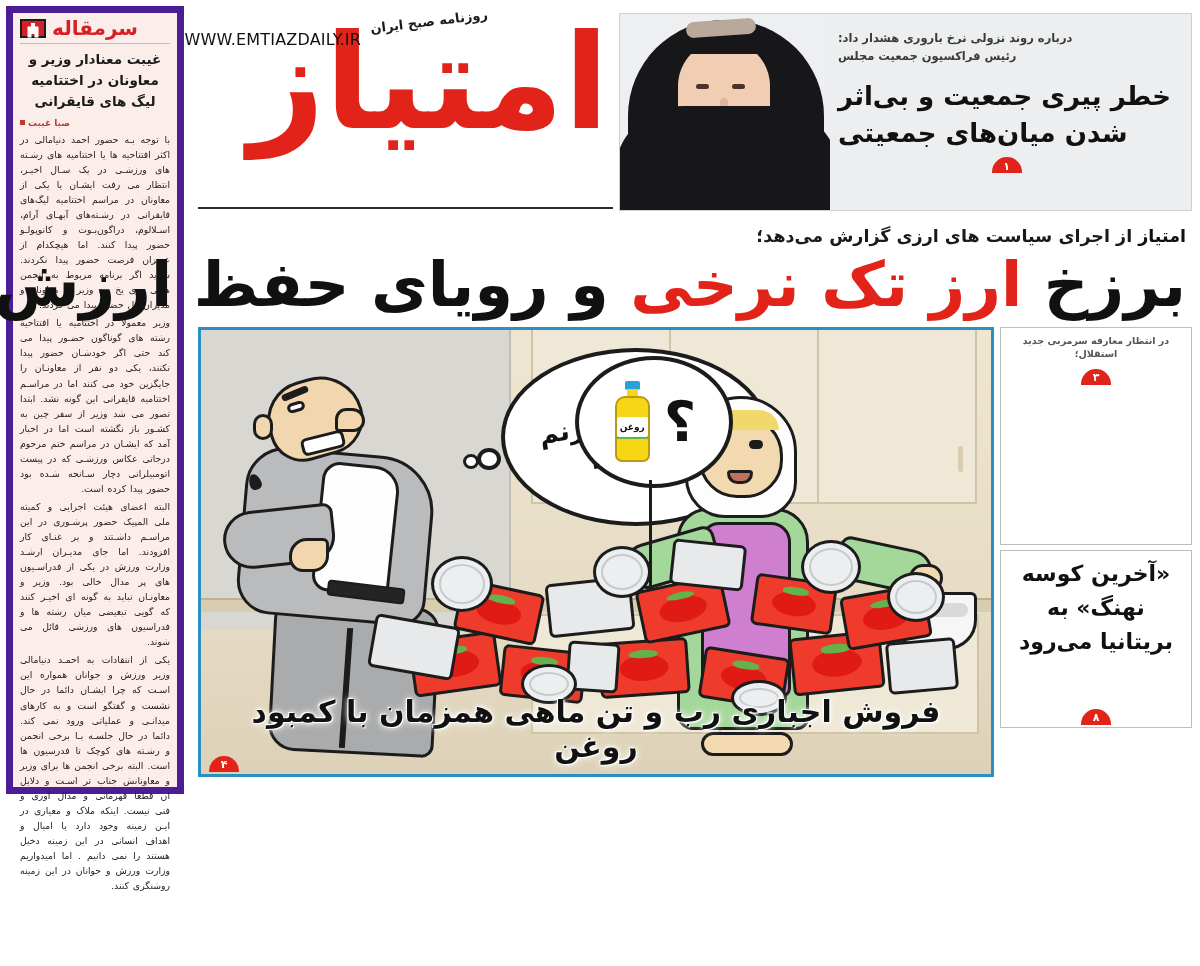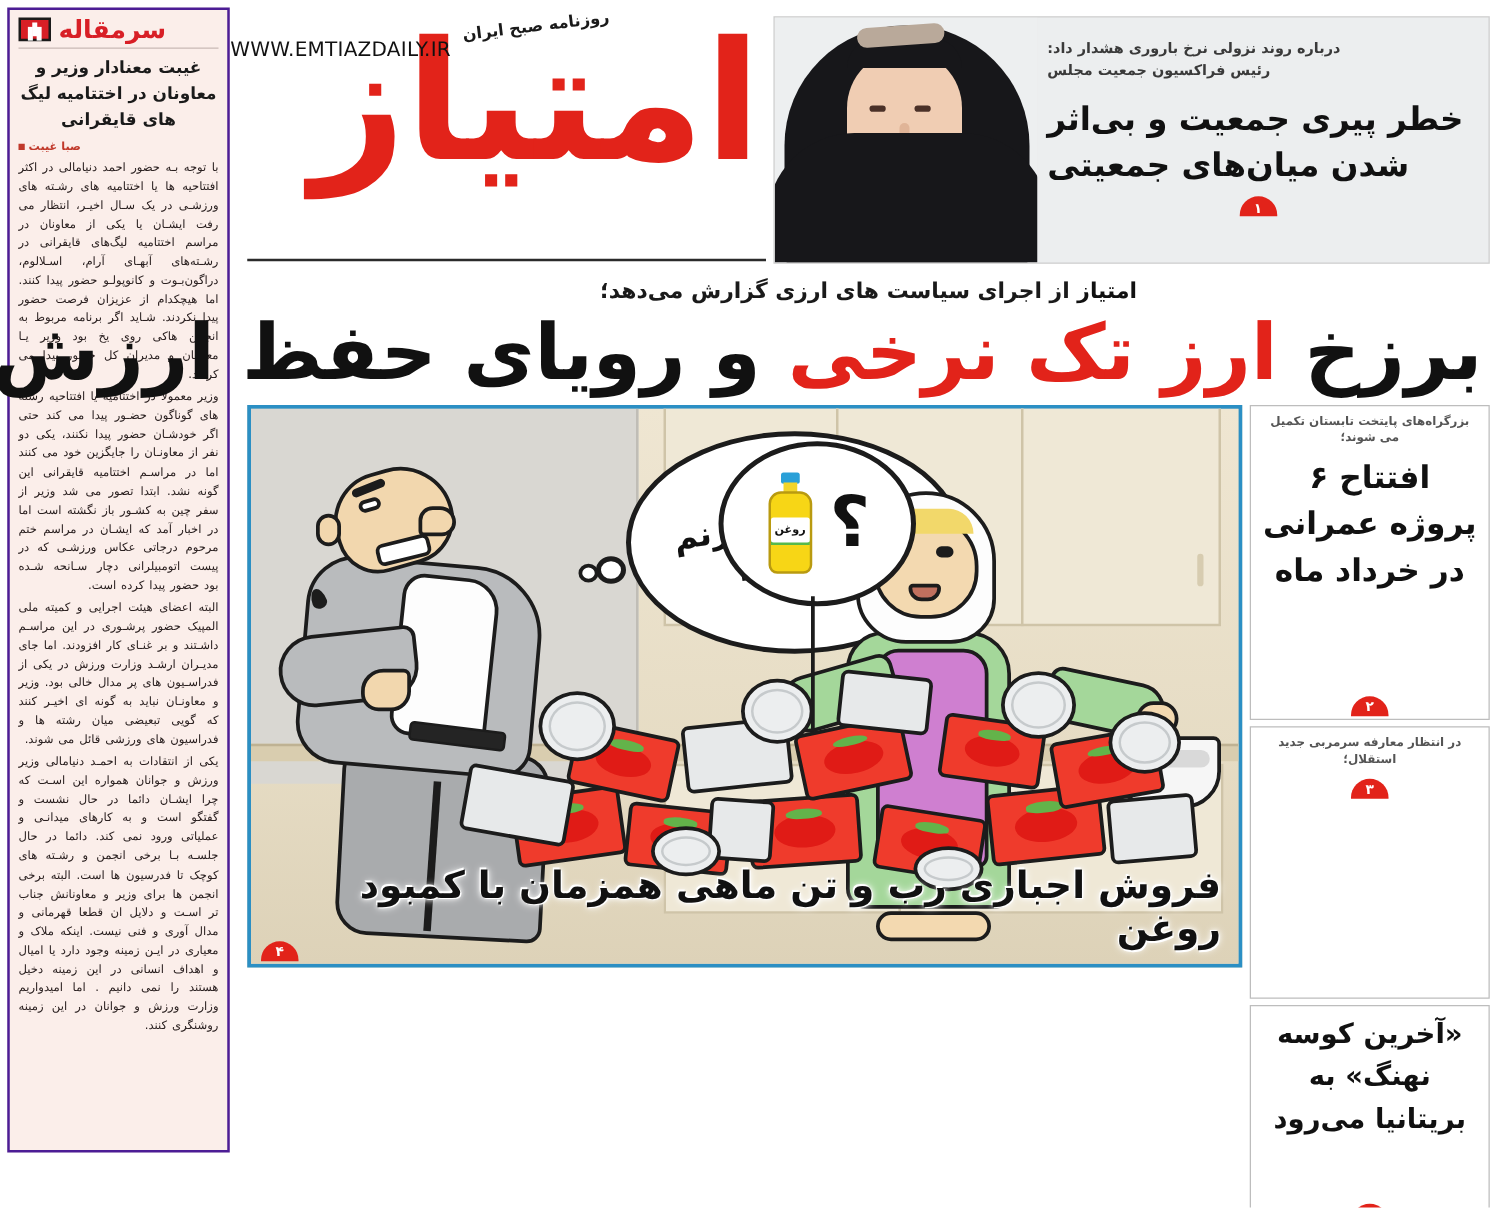--- a/index.html
+++ b/index.html
@@ -25,23 +25,23 @@
 
   
   .editorial-rail {
     width: 190px;
     height: 966px;
     padding: 6px 6px 4px 6px;
     background: #fff;
     flex: 0 0 190px;
   }
   .editorial-box {
-    border: 2px solid #4c1d95;
+    border: 7px solid #4c1d95;
     background: #fbeeea;
-    height: 916px;
+    height: 788px;
     padding: 5px 7px 16px 7px;
     display: flex;
     flex-direction: column;
   }
   .edit-head {
     display: flex;
     flex-direction: row-reverse;
     align-items: center;
     justify-content: flex-start;
     gap: 6px;
@@ -262,21 +262,21 @@
     border-radius: 15px 15px 0 0;
     color:#fff; font-size: 11px; font-weight:700;
     display:flex; align-items:flex-end; justify-content:center;
     line-height: 1.25;
   }
   .badge-wrap { display:flex; justify-content:center; }
 
   
   .headline-block {
     padding: 10px 10px 2px 10px;
-    text-align: center;
+    text-align: right;
   }
   .headline-kicker {
     font-size: 17.5px;
     font-weight: 700;
     color: #1a1a1a;
     margin-bottom: 6px;
     letter-spacing: -0.3px;
   }
   .headline-kicker .brandmark { color:#111; font-weight:700; }
   .headline-main {
@@ -306,20 +306,21 @@
     position: relative;
     overflow: hidden;
   }
   .cartoon-caption {
     position: absolute;
     left: 0; right: 0; bottom: 0;
     padding: 6px 14px 10px 14px;
     font-size: 30px;
     font-weight: 700;
     color: #111;
+    text-align: center;
     letter-spacing: -1px;
     text-shadow: 0 0 4px #fff, 0 0 8px #fff, 1px 1px 0 #fff, -1px -1px 0 #fff;
   }
   .cartoon-badge {
     position: absolute; left: 8px; bottom: 2px;
   }
 
   
   .scene { position:absolute; inset:0; }
   .scene-bg {
@@ -695,27 +696,20 @@
 
           <div class="cartoon-caption">فروش اجباری رب و تن ماهی همزمان با کمبود روغن</div>
           <div class="cartoon-badge">
             <span class="badge">۴</span>
           </div>
         </div>
       </div>
 
       <div class="left-rail">
 
-        <div class="rail-item rail-item-1">
-          <div class="rail-kicker">بزرگراه‌های پایتخت تابستان تکمیل می شوند؛</div>
-          <div class="rail-head">افتتاح ۶ پروژه عمرانی در خرداد ماه</div>
-          <div class="rail-badge">
-              <span class="badge">۲</span>
-            </div>
-        </div>
 
         <div class="rail-item rail-item-2">
           <div class="rail-kicker">در انتظار معارفه سرمربی جدید استقلال؛</div>
           <div class="rail-badge">
               <span class="badge">۳</span>
             </div>
         </div>
 
         <div class="rail-item rail-item-3">
           <div class="rail-head small">«آخرین کوسه نهنگ» به بریتانیا می‌رود</div>

